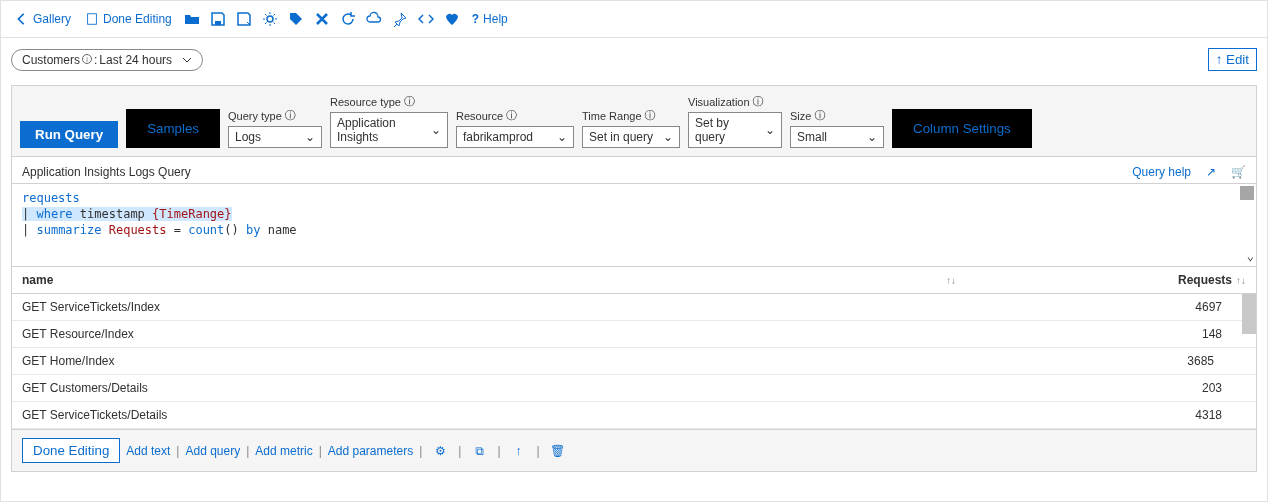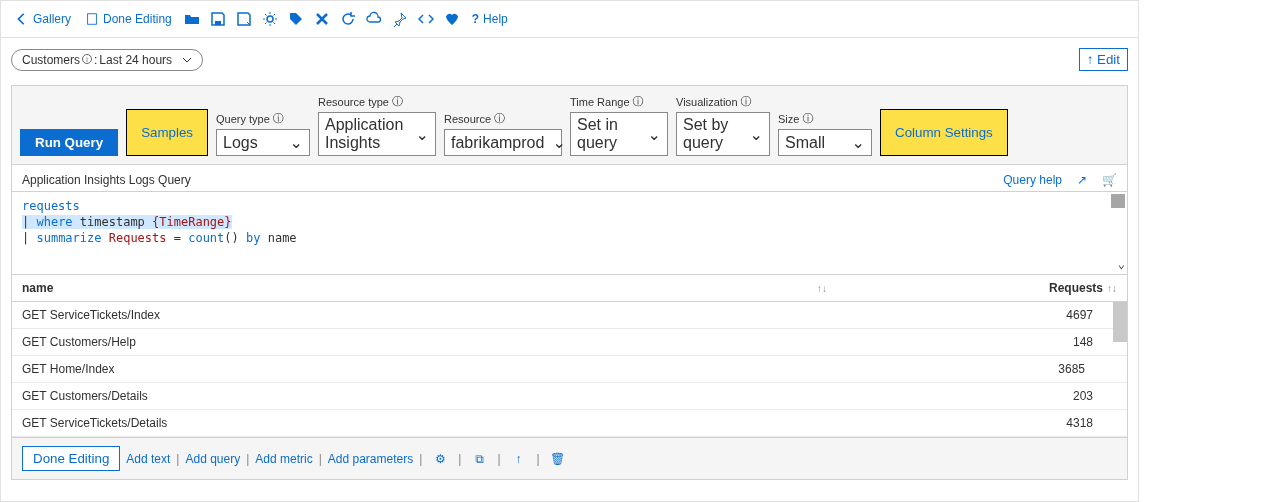--- a/index.html
+++ b/index.html
@@ -1,30 +1,30 @@
 <!DOCTYPE html>
 <html><head>
 <meta charset="utf-8">
 <style>
 html,body{margin:0;padding:0;font-family:"Segoe UI",Arial,sans-serif;font-size:12px;color:#323130;background:#fff}
-.root{width:1139px;height:502px;border:1px solid #e1e1e1;box-sizing:border-box;position:relative;overflow:hidden}
+.root{width:1268px;height:502px;border:1px solid #e1e1e1;box-sizing:border-box;position:relative;overflow:hidden}
 .toolbar{display:flex;align-items:center;height:36px;border-bottom:1px solid #e1e1e1;padding:0 8px;gap:2px}
 .tbtn{display:flex;align-items:center;gap:4px;padding:4px 6px;color:#0b6dcf;cursor:pointer;border-radius:2px}
 .ticon{width:16px;height:16px;display:flex;align-items:center;justify-content:center;color:#0b6dcf;cursor:pointer;padding:4px;border-radius:2px}
 svg{display:block}
 .body{padding:10px 10px 0 10px}
 .pill{display:inline-flex;align-items:center;border:1px solid #8a8886;border-radius:14px;padding:3px 10px;cursor:pointer;gap:2px}
 .edit-btn{float:right;border:1px solid #0b6dcf;color:#0b6dcf;padding:3px 7px;cursor:pointer;background:#fff}
 .query-panel{margin-top:14px;border:1px solid #d1d1d1;background:#f5f5f5}
 .qrow{display:flex;align-items:flex-end;padding:8px 8px 8px 8px;gap:8px;border-bottom:1px solid #d1d1d1}
 .primary-btn{background:#0b6dcf;color:#fff;border:1px solid #0b6dcf;padding:5px 14px;font-weight:600;cursor:pointer}
-.outline-btn{background:#fde047;color:#0b6dcf;border:1px solid #000000;padding:15px 14px;cursor:pointer}
+.outline-btn{background:#000000;color:#0b6dcf;border:7px solid #000000;padding:5px 14px;cursor:pointer}
 .field{display:flex;flex-direction:column;gap:3px}
 .flabel{font-size:11px;color:#333;display:flex;align-items:center;gap:3px}
-.select{display:flex;align-items:center;justify-content:space-between;background:#fff;border:1px solid #8a8886;padding:3px 6px;min-width:80px;cursor:pointer;font-size:16px}
+.select{display:flex;align-items:center;justify-content:space-between;background:#fff;border:1px solid #8a8886;padding:3px 6px;min-width:80px;cursor:pointer;font-size:12px}
 .chev{margin-left:8px}
 .query-title-row{display:flex;align-items:center;justify-content:space-between;padding:8px 10px 4px 10px;background:#fff}
 .query-help{color:#0b6dcf;cursor:pointer;display:flex;align-items:center;gap:15px}
 .editor{background:#fff;border-top:1px solid #d1d1d1;border-bottom:1px solid #d1d1d1;padding:6px 10px 28px 10px;position:relative;font-family:Consolas,monospace;font-size:12px;line-height:16px}
 .k-blue{color:#0b6dcf}
 .k-hl{background:#cfe8ff}
 .k-brown{color:#a31515}
 .editor .scroll{position:absolute;right:2px;top:2px;width:14px;height:14px;background:#a6a6a6}
 .editor .sdown{position:absolute;right:2px;bottom:2px}
 .table{background:#fff}
@@ -248,21 +248,21 @@
               <span class="sort-icon">↑↓</span>
             </div>
       </div>
       <div class="tarea">
         <div id="rows">
               <div class="trow">
                 <div class="c1">GET ServiceTickets/Index</div>
                 <div class="c2" style="margin-right:24px">4697</div>
               </div>
               <div class="trow">
-                <div class="c1">GET Customers/Help</div>
+                <div class="c1">GET Resource/Index</div>
                 <div class="c2" style="margin-right:24px">148</div>
               </div>
               <div class="trow">
                 <div class="c1">GET Home/Index</div>
                 <div class="c2" style="margin-right:32px">3685</div>
               </div>
               <div class="trow">
                 <div class="c1">GET Customers/Details</div>
                 <div class="c2" style="margin-right:24px">203</div>
               </div>

